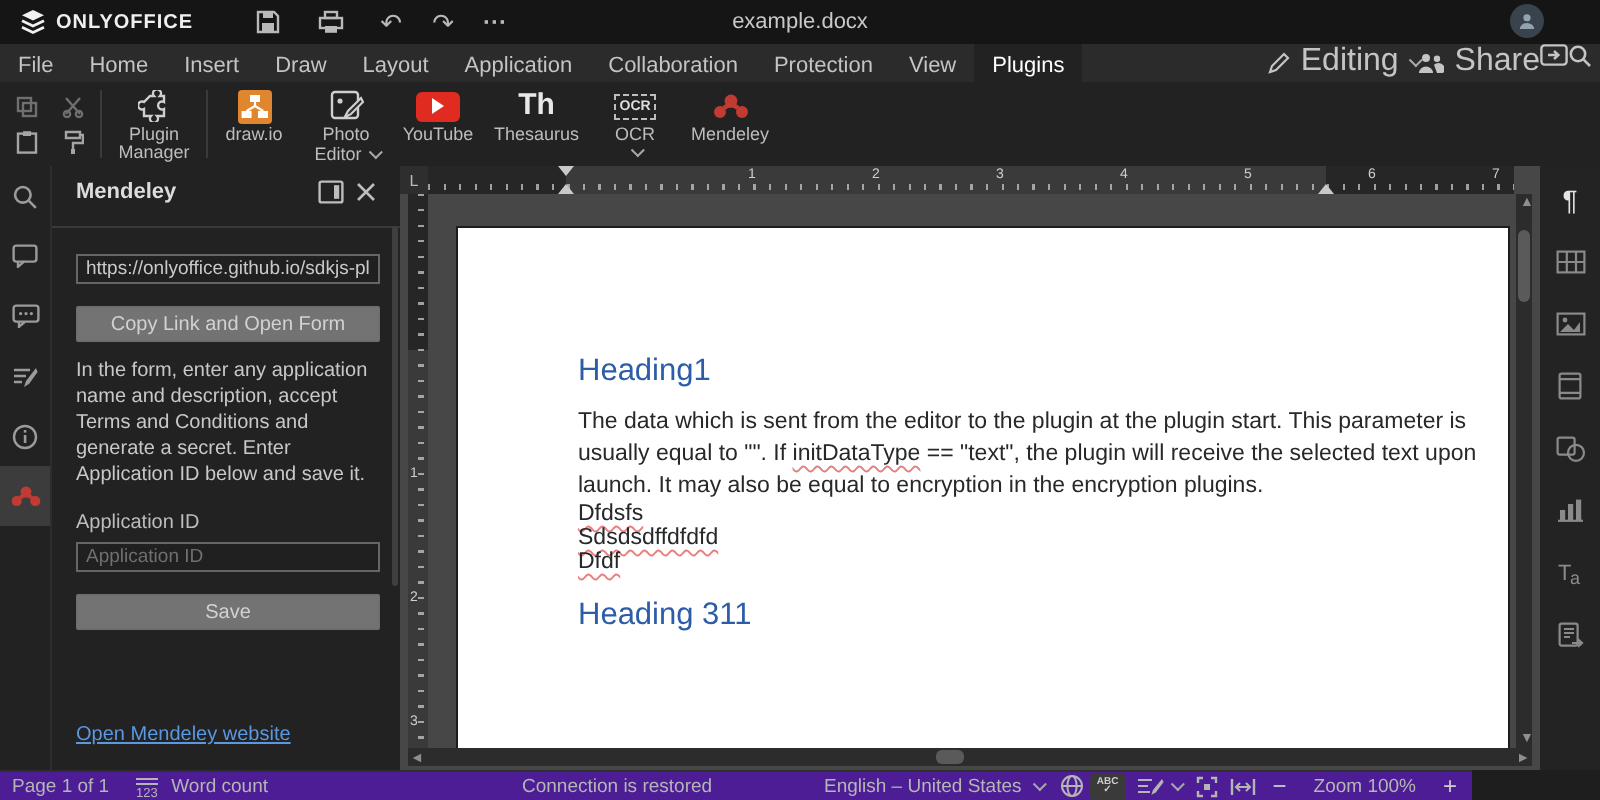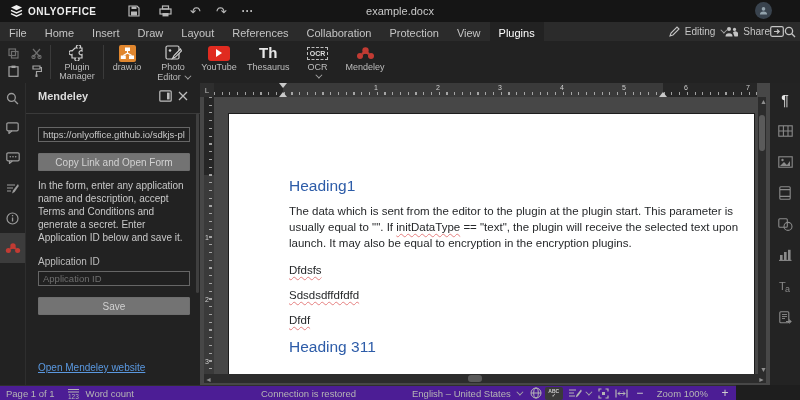--- a/index.html
+++ b/index.html
@@ -15,22 +15,22 @@
     color:#b9b9b9; font-size:12px; cursor:default; }
   #doc-title { position:absolute; left:0; right:0; text-align:center; font-size:11px; color:#c9c9c9; pointer-events:none; }
   #avatar { position:absolute; right:28px; top:2px; width:17px; height:17px; border-radius:50%;
     background:#39434e; display:flex; align-items:center; justify-content:center; }
 
   
   #tabs { position:absolute; left:0; top:22px; width:800px; height:19px; background:#2b2b2b;
     display:flex; align-items:stretch; font-size:11px; color:#c4c4c4; }
   .tab { padding:17px 9px; display:flex; align-items:flex-end; cursor:default; }
   .tab.active { background:#222222; color:#ffffff; }
-  #tabs-right { position:absolute; right:4px; top:0; height:19px; display:flex; align-items:center; 
-    font-size:10px; color:#c4c4c4; }
+  #tabs-right { position:absolute; right:4px; top:0; height:19px; display:flex; align-items:flex-start; 
+    font-size:16px; color:#c4c4c4; }
   .tr-item { display:flex; align-items:center; gap:5px; }
 
   .chv { width:5px; height:5px; border-right:1px solid #a8a8a8; border-bottom:1px solid #a8a8a8;
     transform:rotate(45deg) translateY(-2px); display:inline-block; }
 
   
   #toolbar { position:absolute; left:0; top:41px; width:800px; height:42px; background:#222222;
     display:flex; align-items:stretch; }
   #clipboard { width:50px; display:grid; grid-template-columns:1fr 1fr; grid-template-rows:1fr 1fr;
     place-items:center; padding:3px 2px; }
@@ -85,21 +85,21 @@
     background:repeating-linear-gradient(to bottom, rgba(200,200,200,.75) 0 1px, transparent 1px 7.75px); }
   .vr-num { position:absolute; left:1px; font-size:7px; color:#cfcfcf; transform:translateY(-50%); }
 
   #canvas { position:absolute; left:14px; top:14px; width:544px; height:277px; background:#474747; overflow:hidden; }
   #page { position:absolute; left:14px; top:16px; width:527px; height:300px; background:#ffffff;
     border:1px solid #1d1d1d; padding:63px 12px 0 60px; color:#26282a; cursor:text; }
   .h-blue { color:#2d5ca8; font-size:15.5px; line-height:18px; }
   #para { font-size:11.5px; line-height:16px; width:462px; margin-top:8px; }
   .sperr { text-decoration:underline; text-decoration-style:wavy; text-decoration-color:#e57f7f;
     text-decoration-thickness:1px; text-underline-offset:2px; }
-  .word-line { font-size:11.5px; margin-top:13px; }
+  .word-line { font-size:11.5px; }
   #h2-row { margin-top:12px; }
   .caret { display:inline-block; width:1px; height:15px; background:#222; vertical-align:-2px; margin-left:1px; }
 
   #vscroll { position:absolute; right:4px; top:14px; width:8px; height:277px; background:#2c2c2c; }
   #vthumb { position:absolute; left:1px; top:18px; width:6px; height:36px; background:#5a5a5a; border-radius:3px; }
   #hscroll { position:absolute; left:4px; bottom:2px; height:9px; width:562px; background:#2c2c2c; }
   #hthumb { position:absolute; top:1px; left:264px; width:14px; height:7px; background:#5a5a5a; border-radius:3px; }
   .sc-ar { position:absolute; font-size:7px; color:#8f8f8f; line-height:9px; }
 
   
@@ -173,21 +173,21 @@
   <div class="tab">
       <span>Insert</span>
     </div>
   <div class="tab">
       <span>Draw</span>
     </div>
   <div class="tab">
       <span>Layout</span>
     </div>
   <div class="tab">
-      <span>References</span>
+      <span>Application</span>
     </div>
   <div class="tab">
       <span>Collaboration</span>
     </div>
   <div class="tab">
       <span>Protection</span>
     </div>
   <div class="tab">
       <span>View</span>
     </div>

